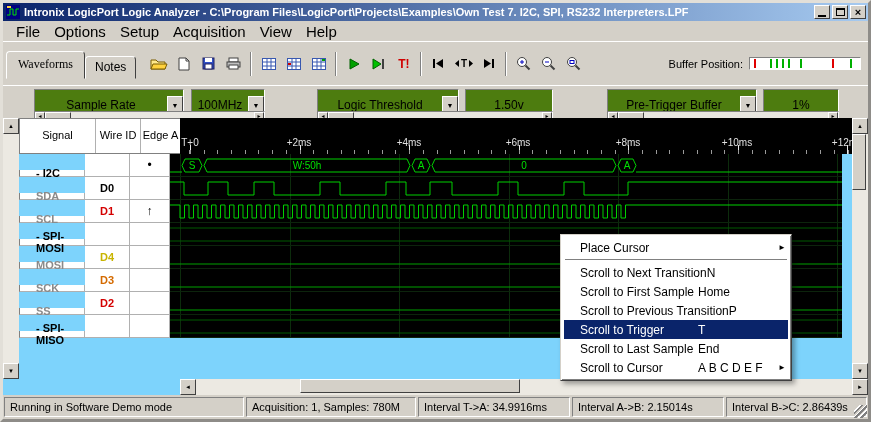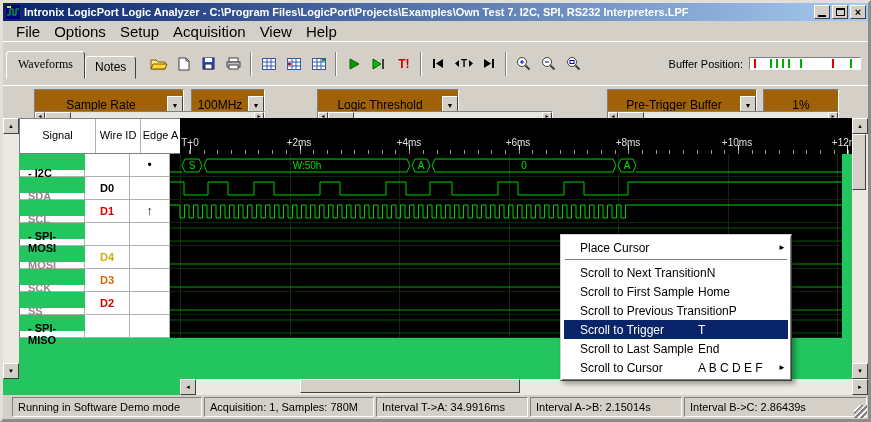--- a/index.html
+++ b/index.html
@@ -21,46 +21,46 @@
   .tab{position:relative;padding:3px 9px 4px;font-size:12px;background:#d4d0c8;border:1px solid;border-color:#fff #404040 #d4d0c8 #fff;border-radius:4px 4px 0 0;color:#000;}
   .tab.active{padding:5px 11px 6px;z-index:2;font-family:Liberation Serif, serif;}
   .tbbtn{width:25px;height:24px;display:flex;align-items:center;justify-content:center;background:transparent;border:1px solid transparent;padding:0;}
   .tb-text{font-weight:bold;font-size:12px;line-height:1;}
   .sep{width:2px;height:24px;border-left:1px solid #808080;border-right:1px solid #fff;margin:0 4px;}
   .bufwrap{margin-left:auto;display:flex;align-items:center;gap:6px;font-size:11px;color:#000;padding-right:4px;}
   .bufbar{position:relative;width:112px;height:13px;background:#fff;border:1px solid;border-color:#808080 #fff #fff #808080;overflow:hidden;}
   .bstripe{position:absolute;top:1px;bottom:1px;width:2px;}
   
   .ctrlband{position:absolute;left:0;top:82px;width:865px;height:33px;border-top:1px solid #fff;}
-  .combo,.valuebox{position:absolute;top:3px;height:32px;background:#a16207;border:1px solid;border-color:#808080 #fff #fff #808080;display:flex;align-items:center;font-size:12px;color:#000;}
+  .combo,.valuebox{position:absolute;top:3px;height:32px;background:#4d7c0f;border:1px solid;border-color:#808080 #fff #fff #808080;display:flex;align-items:center;font-size:12px;color:#000;}
   .combo-text{flex:1;text-align:center;white-space:nowrap;}
   .combo-btn{width:16px;height:18px;background:#d4d0c8;border:1px solid;border-color:#fff #404040 #404040 #fff;display:flex;align-items:center;justify-content:center;font-size:7px;color:#000;}
   .valuebox{justify-content:center;}
   .mini{position:absolute;top:25px;height:9px;display:flex;background:#e8e6e0;border:1px solid;border-color:#808080 #fff #fff #808080;}
   .ms-btn{width:10px;height:7px;background:#d4d0c8;border:1px solid;border-color:#fff #404040 #404040 #fff;display:flex;align-items:center;justify-content:center;font-size:5px;color:#000;}
   .ms-thumb{width:26px;height:7px;background:#d4d0c8;border:1px solid;border-color:#fff #404040 #404040 #fff;}
   .ms-track{flex:1;}
   
-  .wavearea{position:absolute;left:0;top:115px;width:865px;height:277px;background:#22c55e;text-decoration:underline;}
+  .wavearea{position:absolute;left:0;top:115px;width:865px;height:277px;background:#7dd3fc;text-decoration:underline;}
   .vscroll{position:absolute;top:0;width:16px;height:261px;background:#ece9e2;display:flex;flex-direction:column;}
   .vscroll.left{left:0;} .vscroll.right{left:849px;}
   .sbtn{width:16px;height:16px;background:#d4d0c8;border:1px solid;border-color:#fff #404040 #404040 #fff;display:flex;align-items:center;justify-content:center;font-size:6px;color:#000;padding:0;}
   .strack{flex:1;position:relative;}
   .sthumb{position:absolute;left:0;top:0;width:14px;height:56px;background:#d4d0c8;border:1px solid;border-color:#fff #404040 #404040 #fff;margin:0 0 0 0;}
   .sigheader{position:absolute;left:16px;top:0;width:161px;height:36px;display:flex;border:1px solid #808080;border-right:none;background:#fff;}
   .hcell{border-right:1px solid #b0b0b0;display:flex;align-items:center;justify-content:center;text-align:center;font-size:11px;color:#000;line-height:1.2;}
   .hcell.c1{width:76px;} .hcell.c2{width:45px;} .hcell.c3{width:39px;border-right:none;}
   .ruler{position:absolute;left:177px;top:0;width:672px;height:36px;background:#000;overflow:hidden;}
   .rlabel{position:absolute;top:19px;transform:translateX(-50%);color:#e0e0e0;font-size:10px;white-space:nowrap;}
   .tickminor{position:absolute;bottom:0;left:0;width:100%;height:4px;background:repeating-linear-gradient(90deg,#9a9a9a 0 1px,transparent 1px 13.7px);background-position:10px 0;}
   .tickmajor{position:absolute;bottom:0;left:0;width:100%;height:9px;background:repeating-linear-gradient(90deg,#e8e8e8 0 1px,transparent 1px 109.5px);background-position:10px 0;}
   #rows{position:absolute;left:16px;top:36px;width:833px;}
   .sigrow{display:flex;height:23px;}
   .cell{border-right:1px solid #b0b0b0;border-bottom:1px solid #b0b0b0;background:#fff;font-size:11px;font-weight:bold;display:flex;align-items:center;justify-content:center;}
-  .cell.name{width:66px;justify-content:flex-start;padding-left:8px;border-left:1px solid #808080;color:#8a8a8a;margin-top:16px;}
+  .cell.name{width:66px;justify-content:flex-start;padding-left:16px;border-left:1px solid #808080;color:#8a8a8a;margin-top:16px;}
   .cell.name.group{color:#000;}
   .cell.wire{width:45px;}
   .cell.edge{width:40px;font-weight:normal;font-size:12px;color:#000;}
   .wavecell{width:672px;background-color:#000;position:relative;border-bottom:1px solid #0c240c;background-image:repeating-linear-gradient(90deg,#0c2c0c 0 1px,transparent 1px 109.5px);background-position:10px 0;}
   .wavecell svg{display:block;}
   .hscroll{position:absolute;left:177px;top:261px;width:688px;height:16px;display:flex;background:#ece9e2;}
   .htrack{flex:1;position:relative;}
   .hthumb{position:absolute;left:104px;top:0;width:220px;height:14px;background:#d4d0c8;border:1px solid;border-color:#fff #404040 #404040 #fff;}
   
   .ctxmenu{position:absolute;left:557px;top:231px;width:232px;background:#fff;border:1px solid;border-color:#d4d0c8 #404040 #404040 #d4d0c8;box-shadow:inset 1px 1px 0 #fff,inset -1px -1px 0 #808080,3px 3px 5px rgba(0,0,0,0.35);padding:3px;font-size:12px;z-index:50;}
@@ -255,20 +255,23 @@
       <span class="ms-btn">◄</span>
       <span class="ms-thumb"></span>
       <span class="ms-track"></span>
       <span class="ms-btn">►</span>
     </div>
 
     <div class="combo" style="left:314px;width:142px;">
       <span class="combo-text">Logic Threshold</span>
       <span class="combo-btn">▼</span>
     </div>
+    <div class="valuebox" style="left:462px;width:88px;">
+      <span>1.50v</span>
+    </div>
     <div class="mini" style="left:314px;width:236px;">
       <span class="ms-btn">◄</span>
       <span class="ms-thumb"></span>
       <span class="ms-track"></span>
       <span class="ms-btn">►</span>
     </div>
 
     <div class="combo" style="left:604px;width:150px;">
       <span class="combo-text">Pre-Trigger Buffer</span>
       <span class="combo-btn">▼</span>
@@ -469,21 +472,21 @@
         <span class="ctx-arrow"></span>
       </div>
       <div class="ctx-item">
         <span class="ctx-label">Scroll to Cursor</span>
         <span class="ctx-shortcut">A B C D E F</span>
         <span class="ctx-arrow">►</span>
       </div>
     </div>
 
   <div class="statusbar" id="status-panels">
-      <div class="spanel" style="width: 190px; margin-left: 8px;">Running in Software Demo mode</div>
+      <div class="spanel" style="width: 240px;">Running in Software Demo mode</div>
       <div class="spanel" style="width: 170px;">Acquisition: 1, Samples: 780M</div>
       <div class="spanel" style="width: 152px;">Interval T-&gt;A: 34.9916ms</div>
       <div class="spanel" style="width: 152px;">Interval A-&gt;B: 2.15014s</div>
       <div class="spanel" style="flex: 1 1 0%;">Interval B-&gt;C: 2.86439s</div>
     </div>
   <div class="grip"></div>
 
 </div>
 
 </body></html>

